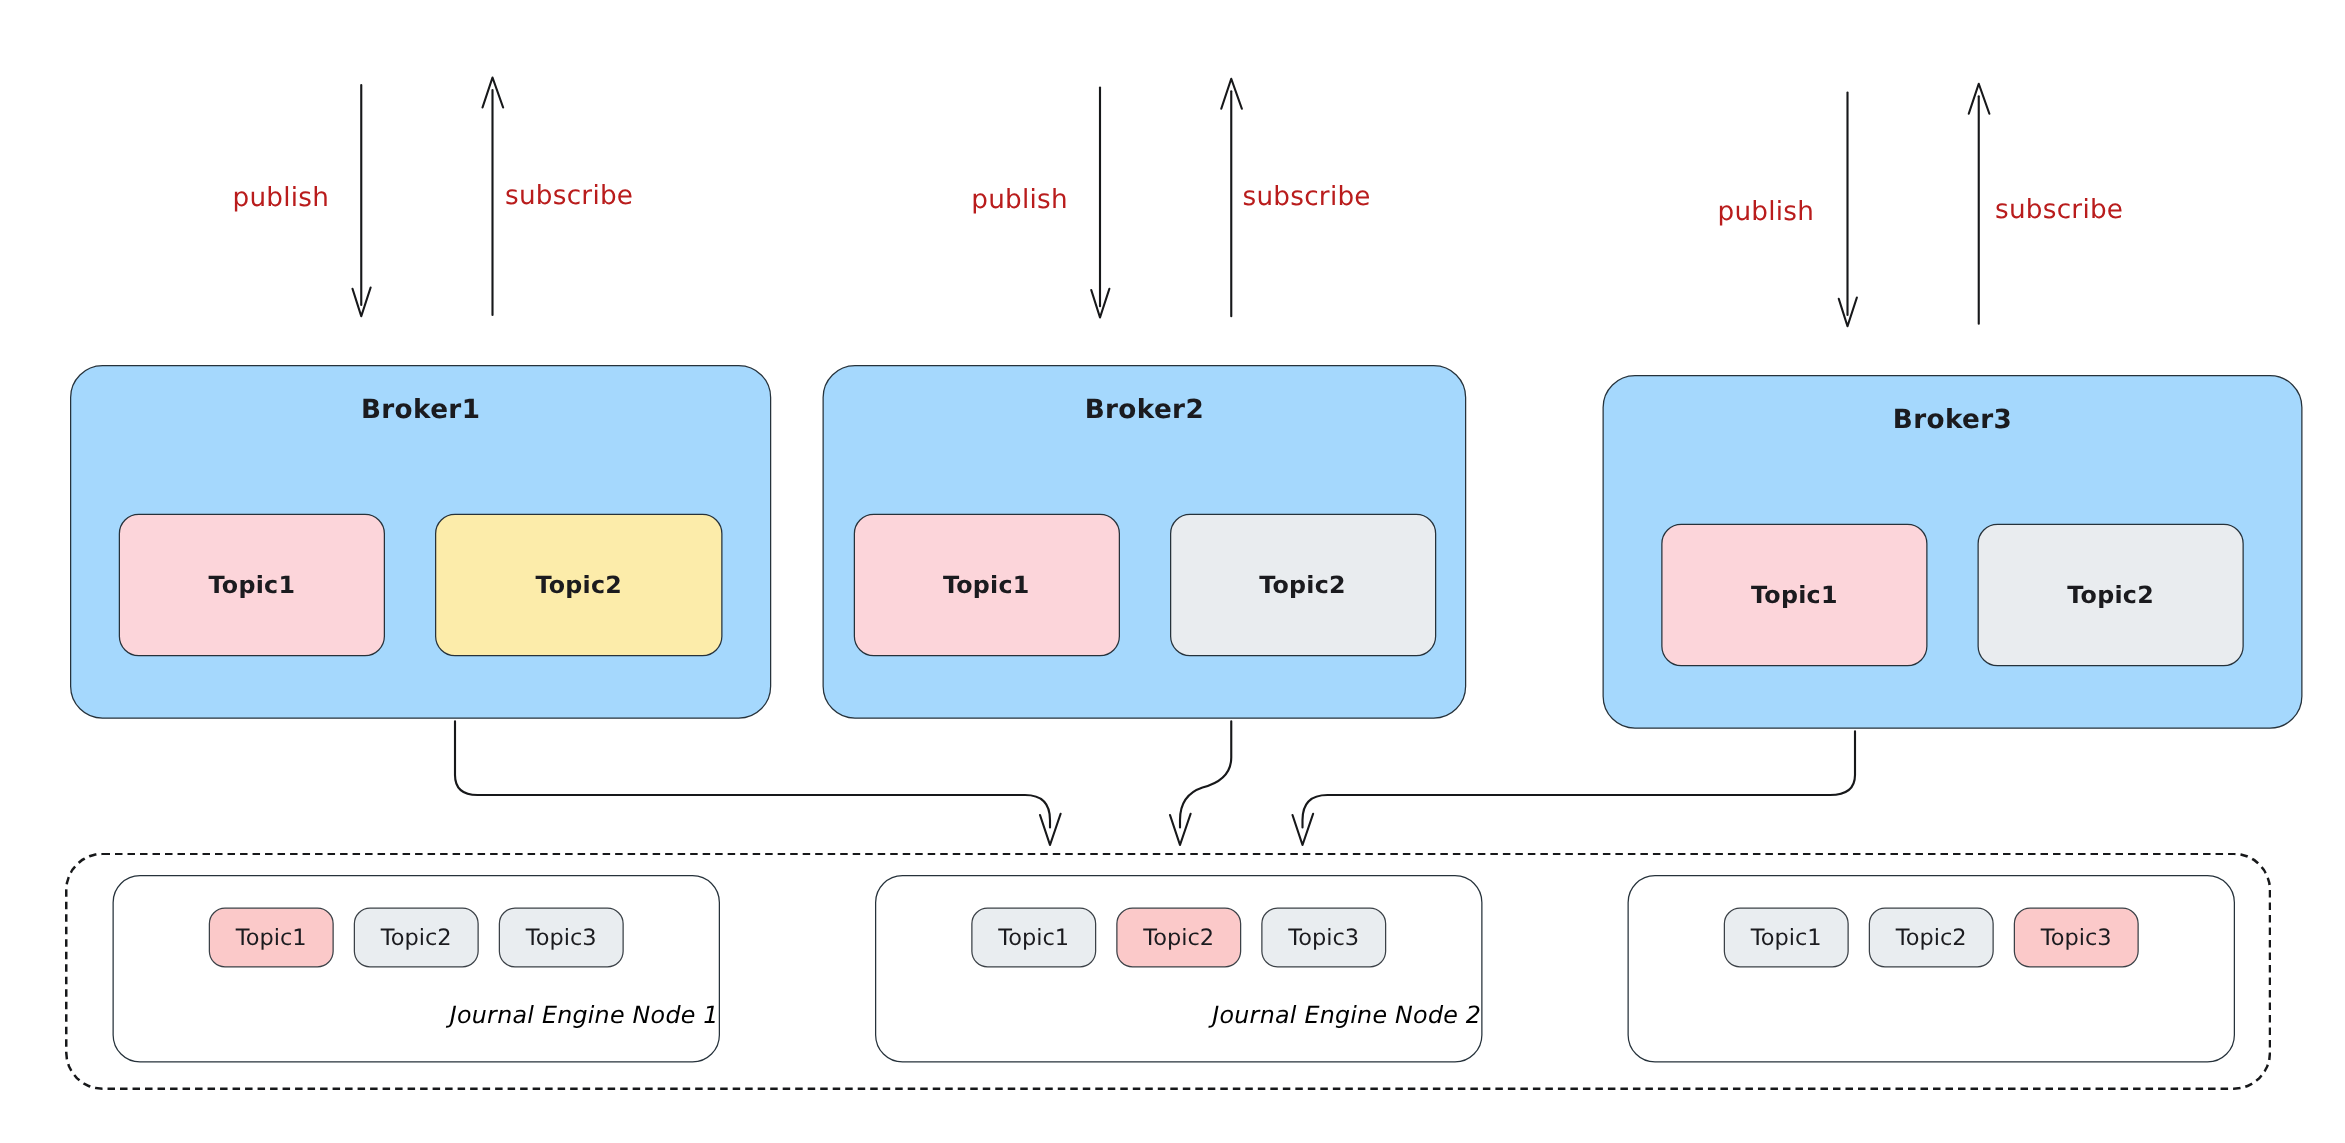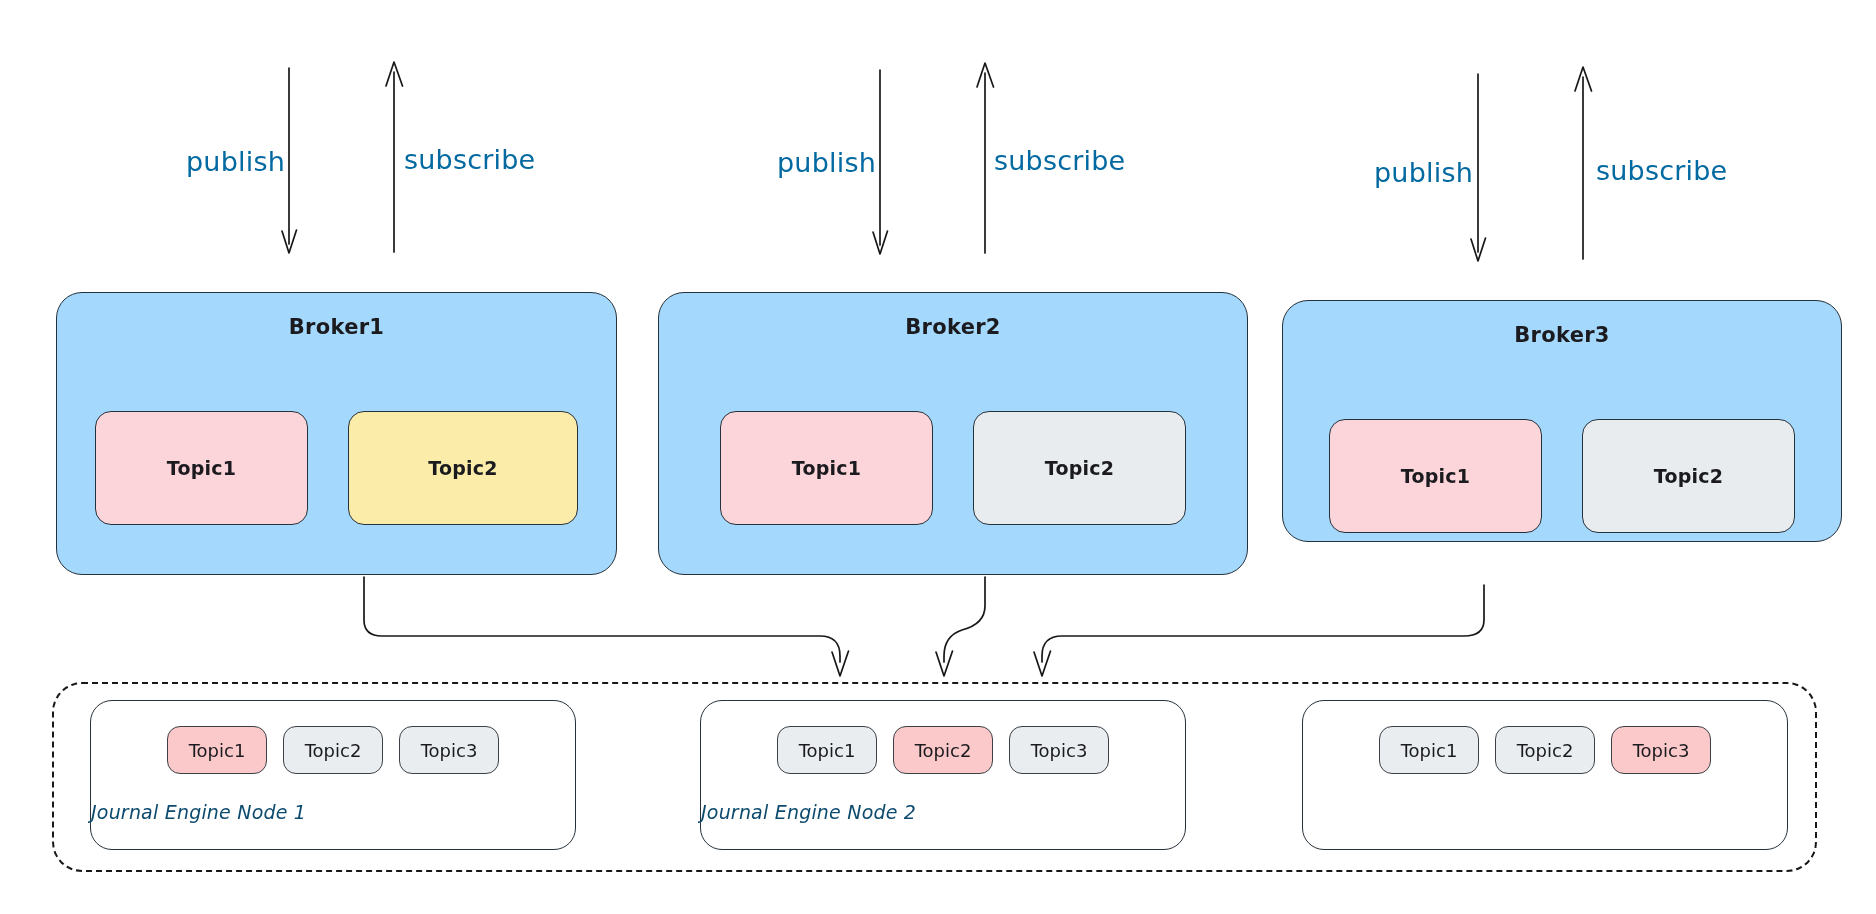--- a/index.html
+++ b/index.html
@@ -12,22 +12,22 @@
   }
   #stage { position:absolute; left:0; top:0; width:1876px; height:914px; }
 
   .lyr { position:absolute; left:0; top:0; width:1876px; height:914px; }
   svg.lyr { pointer-events:none; }
 
   
   .flow-label {
     position:absolute;
     font-family:"DejaVu Sans", sans-serif;
-    font-size:27px;
-    color:#0369a1;
+    font-size:21px;
+    color:#b91c1c;
     white-space:nowrap;
     letter-spacing:0.2px;
   }
 
   
   .broker {
     position:absolute;
     border:1.8px solid #26323b;
     border-radius:26px;
     box-sizing:border-box;
@@ -94,24 +94,24 @@
     display:flex;
     align-items:center;
     justify-content:center;
     font-size:18px;
     color:#1b1b1f;
     white-space:nowrap;
   }
   .jnode-label {
     position:absolute;
     left:0; right:0;
-    text-align:left;
+    text-align:right;
     font-size:19px;
     font-style:italic;
-    color:#0c4a6e;
+    color:#000000;
     white-space:nowrap;
     letter-spacing:0.2px;
   }
 </style>
 </head>
 <body>
 
 <div id="stage">
 
   <svg class="lyr" viewBox="0 0 1876 914">
@@ -163,33 +163,33 @@
     <div class="broker-topics" style="top:118px;">
       <div class="topic" style="width:213px; height:114px; background:#fcd5da;">
         <span>Topic1</span>
       </div>
       <div class="topic" style="width:230px; height:114px; background:#fcecaa;">
         <span>Topic2</span>
       </div>
     </div>
   </div>
 
-  <div class="broker" style="left:658px; top:292px; width:590px; height:283px; background:#a5d8fd;align-items:center;">
+  <div class="broker" style="left:658px; top:292px; width:515px; height:283px; background:#a5d8fd;align-items:center;">
     <div class="broker-title">Broker2</div>
     <div class="broker-topics" style="top:118px;">
       <div class="topic" style="width:213px; height:114px; background:#fcd5da;">
         <span>Topic1</span>
       </div>
       <div class="topic" style="width:213px; height:114px; background:#e9ecef;">
         <span>Topic2</span>
       </div>
     </div>
   </div>
 
-  <div class="broker" style="left:1282px; top:300px; width:560px; height:242px; background:#a5d8fd;">
+  <div class="broker" style="left:1282px; top:300px; width:560px; height:283px; background:#a5d8fd;">
     <div class="broker-title">Broker3</div>
     <div class="broker-topics" style="top:118px;">
       <div class="topic" style="width:213px; height:114px; background:#fcd5da;">
         <span>Topic1</span>
       </div>
       <div class="topic" style="width:213px; height:114px; background:#e9ecef;">
         <span>Topic2</span>
       </div>
     </div>
   </div>

